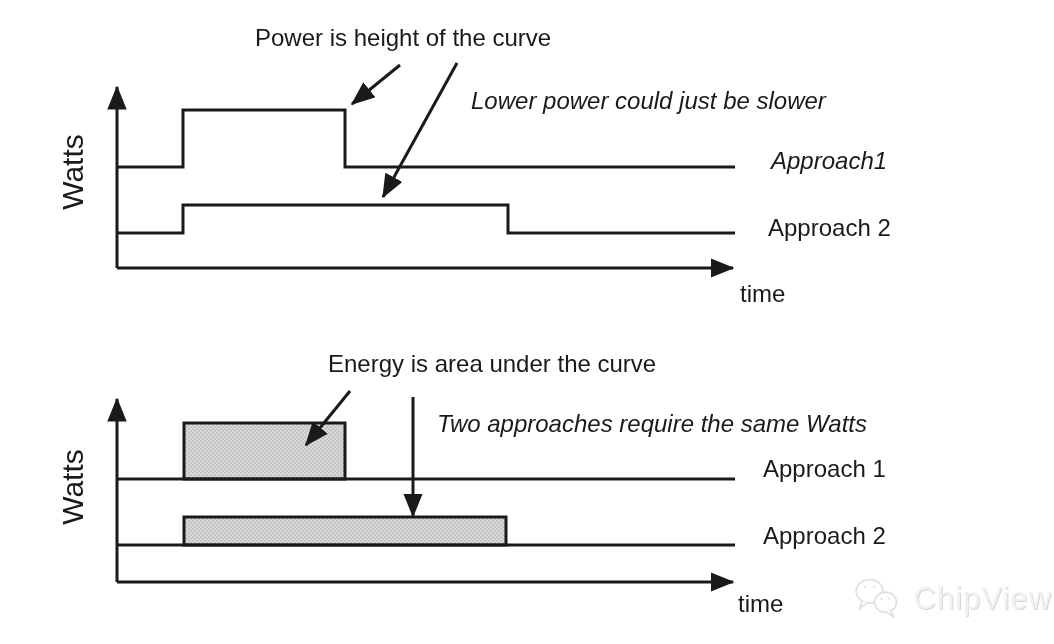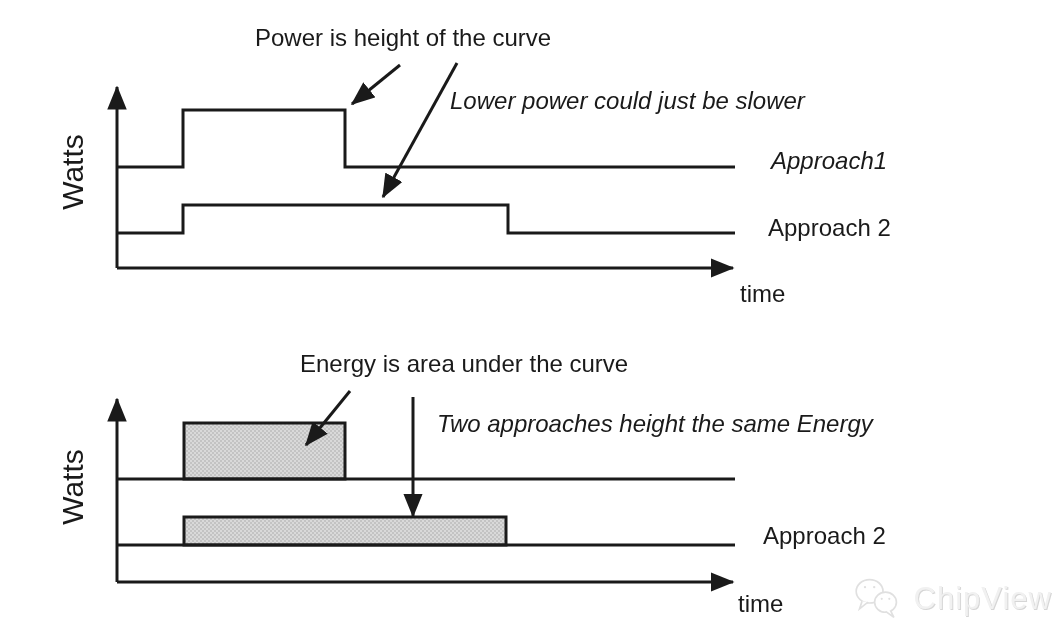--- a/index.html
+++ b/index.html
@@ -57,29 +57,30 @@
       <line x1="117" y1="582" x2="117" y2="399" marker-end="url(#ah)"></line>
       <line x1="117" y1="582" x2="733" y2="582" marker-end="url(#ah)"></line>
       <polyline points="117,479 735,479"></polyline>
       <polyline points="117,545 735,545"></polyline>
       <line x1="350" y1="391" x2="306" y2="445" marker-end="url(#ah)"></line>
       <line x1="413" y1="397" x2="413" y2="516" marker-end="url(#ah)"></line>
     </g>
   </svg>
 
   <div class="lbl" style="left:255px;top:26px;">Power is height of the curve</div>
-  <div class="lbl italic" style="left:450px;top:89px;">Lower power could just be slower</div>
+  <div class="lbl italic" style="left:471px;top:89px;">Lower power could just be slower</div>
   <div class="vlabel" style="left:73px;top:172px;">Watts</div>
   <div class="lbl" style="left:771px;top:149px;font-style:italic;">Approach1</div>
   <div class="lbl" style="left:768px;top:216px;">Approach 2</div>
   <div class="lbl" style="left:740px;top:282px;">time</div>
 
-  <div class="lbl" style="left:300px;top:352px;">Energy is area under the curve</div>
-  <div class="lbl italic" style="left:437px;top:412px;">Two approaches height the same Energy</div>
+  <div class="lbl" style="left:328px;top:352px;">Energy is area under the curve</div>
+  <div class="lbl italic" style="left:437px;top:412px;">Two approaches require the same Watts</div>
   <div class="vlabel" style="left:73px;top:487px;">Watts</div>
+  <div class="lbl" style="left:763px;top:457px;">Approach 1</div>
   <div class="lbl" style="left:763px;top:524px;">Approach 2</div>
   <div class="lbl" style="left:738px;top:592px;">time</div>
 
   <div class="watermark">
     <svg width="58" height="54" viewBox="0 0 58 54" fill="none" stroke="#e0e0e0" stroke-width="2">
       <ellipse cx="21" cy="19" rx="16" ry="14" fill="#ffffff"></ellipse>
       <path d="M12,31 L9,40 L19,32" fill="#ffffff"></path>
       <circle cx="15.5" cy="14" r="1.4" fill="#e0e0e0" stroke="none"></circle>
       <circle cx="26.5" cy="14" r="1.4" fill="#e0e0e0" stroke="none"></circle>
       <ellipse cx="40" cy="32" rx="13" ry="12" fill="#ffffff"></ellipse>

